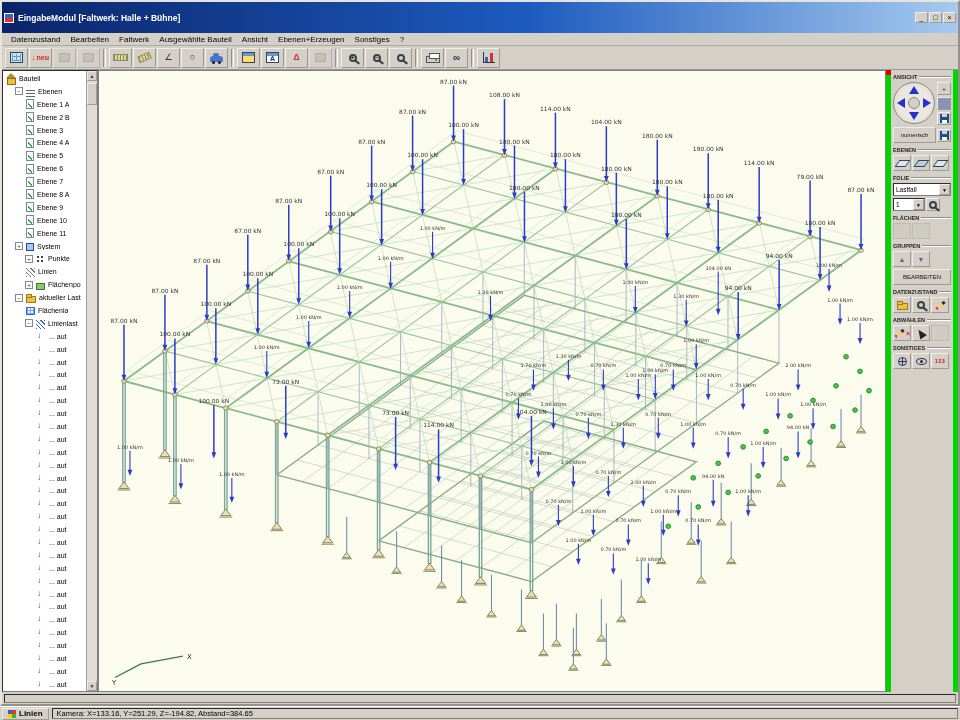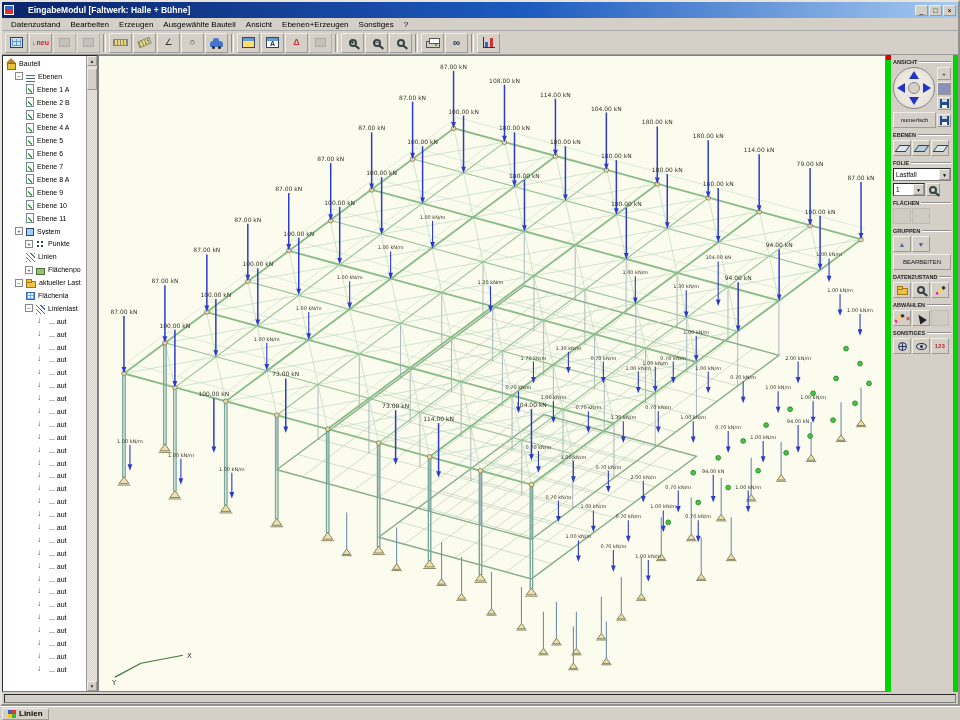--- a/index.html
+++ b/index.html
@@ -1,20 +1,20 @@
 <!DOCTYPE html>
 <html><head>
 <meta charset="utf-8">
 <style>
   html,body{margin:0;padding:0;width:960px;height:720px;overflow:hidden;background:#d4d0c8;
     font-family:"Liberation Sans","DejaVu Sans",sans-serif;-webkit-font-smoothing:none}
   *{box-sizing:border-box}
   .window{width:960px;height:706px;display:flex;flex-direction:column;border:2px outset #e8e4dc;background:#d4d0c8}
   
-  .titlebar{height:16px;flex:none;display:flex;align-items:center;padding:0 2px;gap:14px;
+  .titlebar{height:31px;flex:none;display:flex;align-items:center;padding:0 2px;gap:4px;
     background:linear-gradient(90deg,#0a246a,#1d5bbf 55%,#a6caf0);color:#fff}
   .app-icon{width:10px;height:10px;flex:none;background:#d33;border:1px solid #fff;
     background-image:linear-gradient(#36c 4px,transparent 4px)}
   .title-text{font-size:8.5px;font-weight:bold;white-space:nowrap;overflow:hidden;flex:1}
   .win-controls{display:flex;gap:1px;flex:none}
   .win-controls button{width:13px;height:11px;font-size:7px;line-height:7px;padding:0;
     background:#d4d0c8;border:1px outset #f0ede6;color:#000}
   
   .menubar{height:13px;flex:none;display:flex;align-items:center;gap:0;padding:0 4px;border-bottom:1px solid #aaa}
   .menu-item{font-size:8px;padding:1px 5px;color:#000}
@@ -145,21 +145,21 @@
     <span class="win-controls">
       <button>_</button>
       <button>□</button>
       <button>×</button>
     </span>
   </div>
 
   <div class="menubar">
       <span class="menu-item">Datenzustand</span>
       <span class="menu-item">Bearbeiten</span>
-      <span class="menu-item">Erzeugen</span>
+      <span class="menu-item">Faltwerk</span>
       <span class="menu-item">Ausgewählte Bauteil</span>
       <span class="menu-item">Ansicht</span>
       <span class="menu-item">Ebenen+Erzeugen</span>
       <span class="menu-item">Sonstiges</span>
       <span class="menu-item">?</span>
     </div>
 
   <div class="toolbar">
     <button class="tbtn">
         <span class="i-form"></span>
@@ -1259,13 +1259,14 @@
   <div class="statusbar">
     <div class="status-cell"></div>
   </div>
 </div>
 
 <div class="taskbar">
   <button class="start">
     <span class="flag"></span>
     <span>Linien</span>
   </button>
+  <div class="task-status">Kamera: X=133.16, Y=251.29, Z=-194.82,  Abstand=384.65</div>
 </div>
 
 </body></html>

